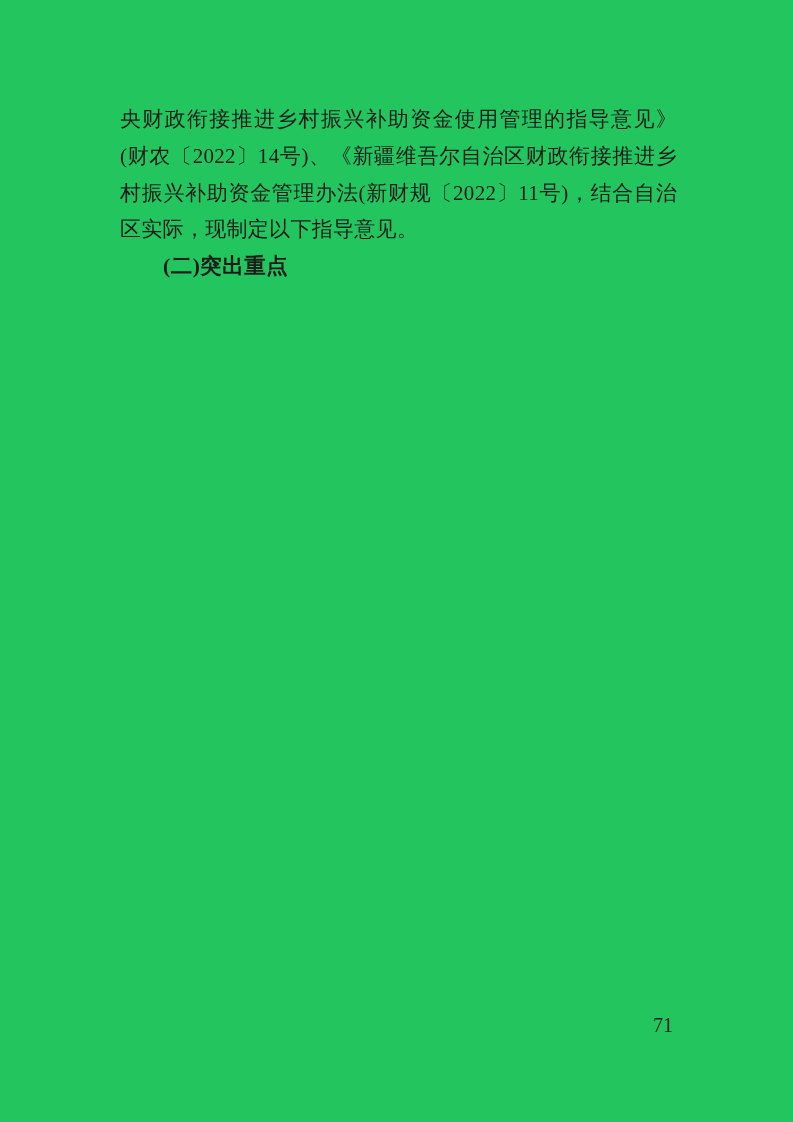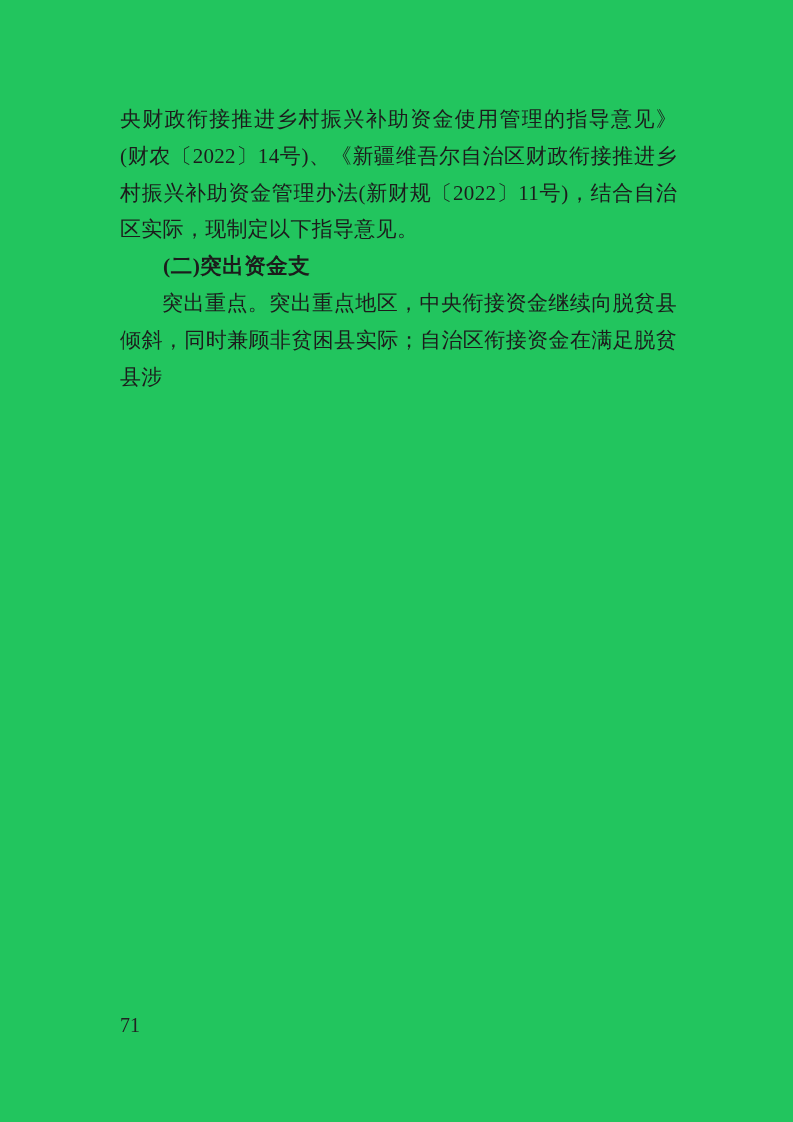--- a/index.html
+++ b/index.html
@@ -38,31 +38,30 @@
     text-indent: 2em;
     margin: 0;
     letter-spacing: 0.5px;
     text-align: left;
   }
   .page-number {
     position: absolute;
     top: 1012px;
     left: 120px;
     width: 557px;
-    text-align: left;
+    text-align: right;
     padding-right: 4px;
     font-size: 20px;
     line-height: 26px;
     color: #222222;
     font-family: "Liberation Serif", "DejaVu Serif", serif;
   }
 </style>
 </head>
 <body>
 
 <div class="page">
   <div class="content">
     <p class="body no-indent">央财政衔接推进乡村振兴补助资金使用管理的指导意见》(财农〔2022〕14号)、《新疆维吾尔自治区财政衔接推进乡村振兴补助资金管理办法(新财规〔2022〕11号)，结合自治区实际，现制定以下指导意见。</p>
-    <h3 class="heading">(二)突出资金支</h3>
-    <p class="body">突出重点。突出重点地区，中央衔接资金继续向脱贫县倾斜，同时兼顾非贫困县实际；自治区衔接资金在满足脱贫县涉</p>
+    <h3 class="heading">(二)突出重点</h3>
   </div>
   <div class="page-number">71</div>
 </div>
 
 </body></html>

